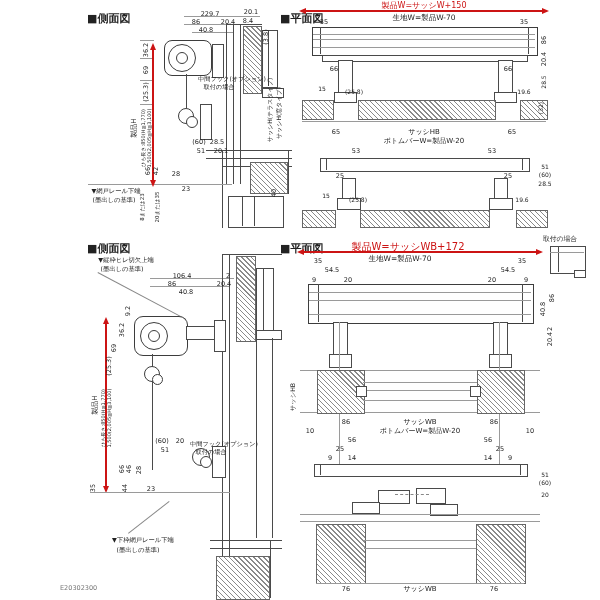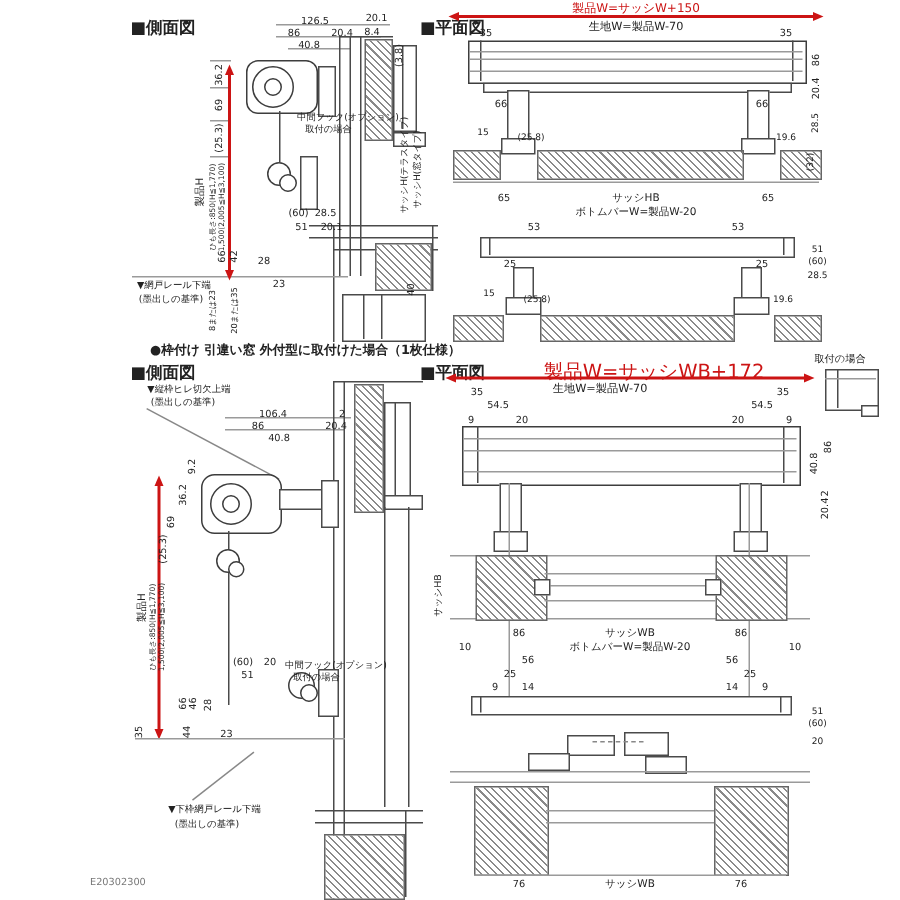--- a/index.html
+++ b/index.html
@@ -27,21 +27,20 @@
   .arrow-h::before{content:'';position:absolute;left:-6px;top:-2.5px;border:3.5px solid transparent;border-right:7px solid #cc1414;}
   .arrow-h::after{content:'';position:absolute;right:-6px;top:-2.5px;border:3.5px solid transparent;border-left:7px solid #cc1414;}
 </style>
 </head>
 <body>
 
 <div id="canvas">
 
   <div class="vtitle" style="left:87px;top:11px">■側面図</div>
   <div class="vtitle" style="left:280px;top:11px">■平面図</div>
-  <div class="hdr" style="left:100px;top:228px">●枠付け 引違い窓 外付型に取付けた場合（1枚仕様）</div>
   <div class="vtitle" style="left:87px;top:241px">■側面図</div>
   <div class="vtitle" style="left:280px;top:241px">■平面図</div>
   <div class="code" style="left:60px;top:584px">E20302300</div>
 
   <i class="gl" style="left:184px;top:16px;width:76px;height:1px"></i>
   <i class="gl" style="left:184px;top:24px;width:70px;height:1px"></i>
   <i class="gl" style="left:192px;top:32px;width:42px;height:1px"></i>
   <i class="ln" style="left:226px;top:24px;width:1px;height:160px"></i>
   <i class="ln" style="left:233px;top:24px;width:1px;height:160px"></i>
   <i class="ln" style="left:240px;top:24px;width:1px;height:160px"></i>
@@ -168,21 +167,21 @@
   <i class="bx" style="left:430px;top:504px;width:26px;height:10px"></i>
   <i class="gl" style="left:300px;top:514px;width:240px;height:1px"></i>
   <i class="gl" style="left:300px;top:521px;width:240px;height:1px"></i>
   <i class="ht" style="left:316px;top:524px;width:48px;height:58px"></i>
   <i class="ht" style="left:476px;top:524px;width:48px;height:58px"></i>
   <i class="gl" style="left:364px;top:540px;width:112px;height:1px"></i>
   <i class="gl" style="left:364px;top:548px;width:112px;height:1px"></i>
   <i class="gl" style="left:316px;top:583px;width:208px;height:1px"></i>
 
   <div id="label-layer">
-      <span class="dim" style="left: 210px; top: 11px; font-size: 6.5px;">126.5</span>
+      <span class="dim" style="left: 210px; top: 11px; font-size: 6.5px;">229.7</span>
       <span class="dim" style="left: 251px; top: 9px; font-size: 6.5px;">20.1</span>
       <span class="dim" style="left: 196px; top: 19px; font-size: 6.5px;">86</span>
       <span class="dim" style="left: 228px; top: 19px; font-size: 6.5px;">20.4</span>
       <span class="dim" style="left: 248px; top: 18px; font-size: 6.5px;">8.4</span>
       <span class="dim" style="left: 206px; top: 27px; font-size: 6.5px;">40.8</span>
       <span class="dim rot" style="left: 266px; top: 37px; font-size: 6.5px;">(3.8)</span>
       <span class="dim rot" style="left: 146px; top: 50px; font-size: 6.5px;">36.2</span>
       <span class="dim rot" style="left: 146px; top: 70px; font-size: 6.5px;">69</span>
       <span class="dim rot" style="left: 146px; top: 92px; font-size: 6.5px;">(25.3)</span>
       <span class="dim rot" style="left: 134px; top: 128px; font-size: 7px;">製品H</span>
@@ -254,21 +253,21 @@
       <span class="dim rot" style="left: 122px; top: 469px; font-size: 6.5px;">66</span>
       <span class="dim rot" style="left: 129px; top: 469px; font-size: 6.5px;">46</span>
       <span class="dim rot" style="left: 139px; top: 470px; font-size: 6.5px;">28</span>
       <span class="dim rot" style="left: 125px; top: 488px; font-size: 6.5px;">44</span>
       <span class="dim" style="left: 151px; top: 486px; font-size: 6.5px;">23</span>
       <span class="dim rot" style="left: 93px; top: 488px; font-size: 6.5px;">35</span>
       <span class="dim rot" style="left: 293px; top: 397px; font-size: 6.3px;">サッシHB</span>
       <span class="dim" style="left: 143px; top: 537px; font-size: 6.3px;">▼下枠網戸レール下端</span>
       <span class="dim" style="left: 138px; top: 547px; font-size: 6.3px;">(墨出しの基準)</span>
       <span class="dim" style="left: 560px; top: 236px; font-size: 6.8px;">取付の場合</span>
-      <span class="dim red" style="left: 436px; top: 242px; font-size: 13px;">製品W=サッシWB+172</span>
+      <span class="dim red" style="left: 408px; top: 242px; font-size: 10px;">製品W=サッシWB+172</span>
       <span class="dim" style="left: 400px; top: 255px; font-size: 7.5px;">生地W=製品W-70</span>
       <span class="dim" style="left: 318px; top: 258px; font-size: 6.5px;">35</span>
       <span class="dim" style="left: 522px; top: 258px; font-size: 6.5px;">35</span>
       <span class="dim" style="left: 332px; top: 267px; font-size: 6.5px;">54.5</span>
       <span class="dim" style="left: 508px; top: 267px; font-size: 6.5px;">54.5</span>
       <span class="dim" style="left: 314px; top: 277px; font-size: 6.5px;">9</span>
       <span class="dim" style="left: 348px; top: 277px; font-size: 6.5px;">20</span>
       <span class="dim" style="left: 492px; top: 277px; font-size: 6.5px;">20</span>
       <span class="dim" style="left: 526px; top: 277px; font-size: 6.5px;">9</span>
       <span class="dim rot" style="left: 552px; top: 298px; font-size: 6.5px;">86</span>

